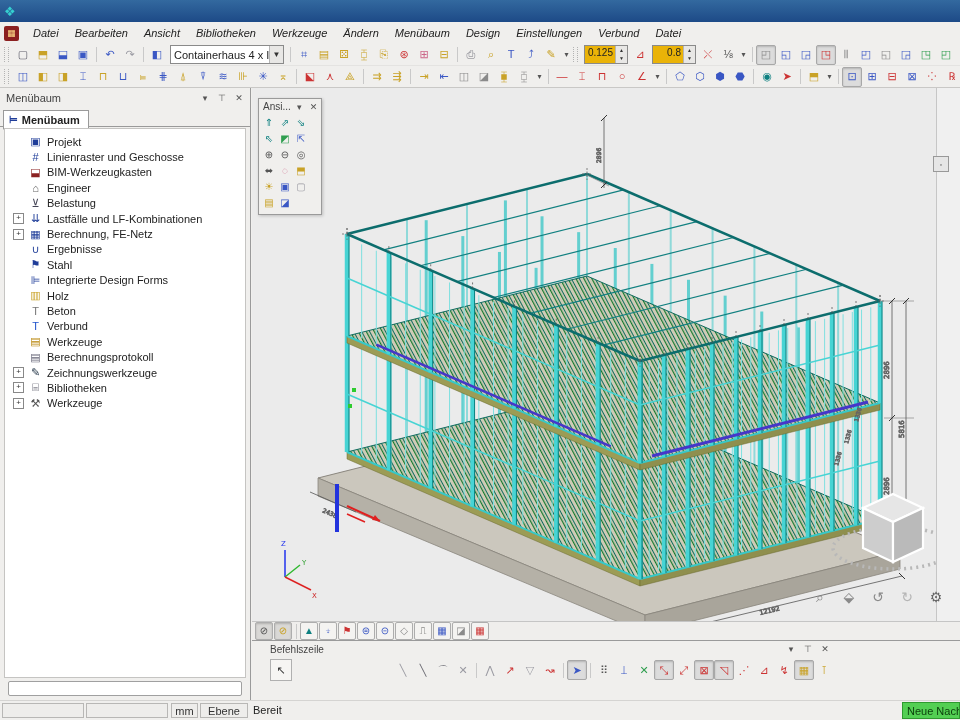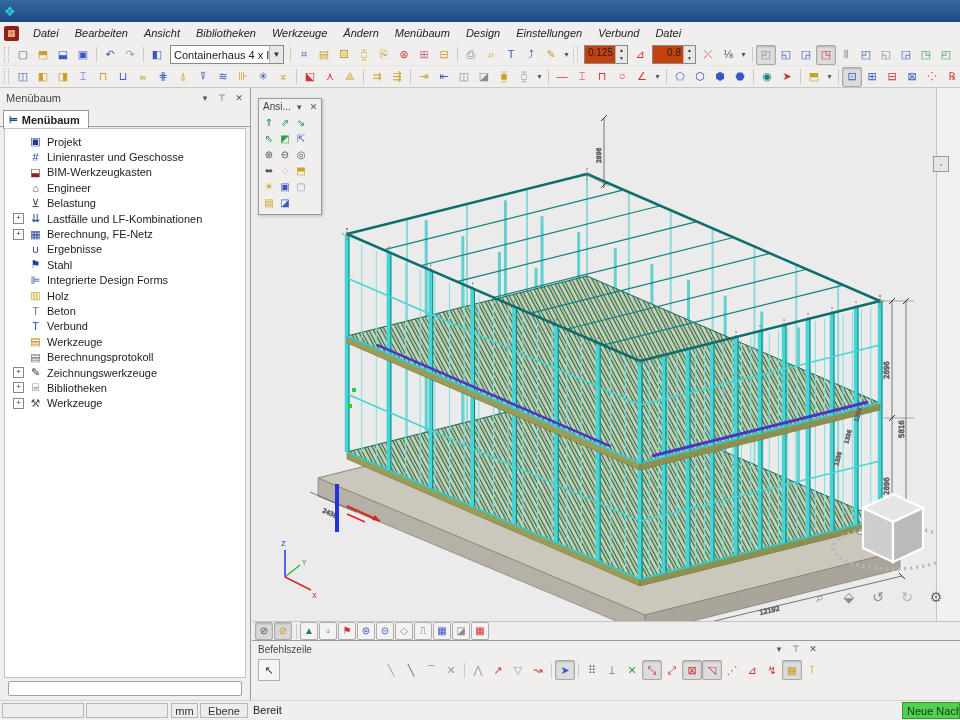--- a/index.html
+++ b/index.html
@@ -25,21 +25,21 @@
     font-size:11px;line-height:1;border:1px solid transparent;border-radius:2px;cursor:default;flex:none;}
   .ti.pressed{background:#dcdcdc;border:1px solid #a8a8a8;box-shadow:inset 0 1px 2px rgba(0,0,0,.18);}
   .ti.caret{width:9px;font-size:8px;color:#444;}
   .tsep{width:1px;height:15px;background:#c9c9c9;margin:0 3px;flex:none;}
   .tgrip{width:3px;height:15px;border-left:1px dotted #b3b3b3;border-right:1px dotted #b3b3b3;margin:0 4px 0 1px;flex:none;}
   .combo{display:flex;width:112px;height:17px;border:1px solid #8a8a8a;background:#fff;
     font-size:11px;align-items:center;margin:0 3px;flex:none;}
   .combo .cval{flex:1;padding:0 3px;overflow:hidden;white-space:nowrap;}
   .combo .carr{width:13px;height:100%;background:#e8e7e5;border-left:1px solid #b5b5b5;
     font-size:8px;display:flex;align-items:center;justify-content:center;color:#333;}
-  .spin{display:flex;width:42px;height:17px;border:1px solid #8a8a8a;background:#c2410c;font-size:10px;margin:16px 2px;flex:none;}
+  .spin{display:flex;width:42px;height:17px;border:1px solid #8a8a8a;background:#eab308;font-size:10px;margin:16px 2px;flex:none;}
   .spin .sval{flex:1;text-align:right;padding:1px 2px 0 0;}
   .spin .sbtns{width:11px;display:flex;flex-direction:column;border-left:1px solid #b5b5b5;background:#e8e7e5;}
   .spin .sbtns span{flex:1;font-size:5px;line-height:1;display:flex;align-items:center;justify-content:center;color:#333;}
   
   #sidebar{position:absolute;left:0;top:88px;width:251px;height:612px;background:#f0efed;
     border-right:1px solid #9a9a9a;box-sizing:border-box;}
   .dockhead{height:20px;display:flex;align-items:center;font-size:11px;color:#444;padding:0 4px 0 6px;}
   .dockhead .sp{flex:1;}
   .dockbtn{width:14px;height:14px;display:flex;align-items:center;justify-content:center;
     font-size:9px;color:#555;margin-left:3px;}
@@ -72,21 +72,21 @@
   
   #navicons{position:absolute;right:14px;bottom:14px;display:flex;gap:9px;}
   #navicons .ti{font-size:14px;color:#8a8a8a;width:18px;height:18px;}
   
   #vtb{position:absolute;left:252px;top:621px;width:708px;height:20px;background:#efeeec;
     border-top:1px solid #c5c5c5;border-bottom:1px solid #9a9a9a;display:flex;align-items:center;
     padding-left:3px;box-sizing:border-box;}
   #vtb .ti{border:1px solid #adadad;background:#f4f3f1;width:16px;height:16px;margin-right:1px;font-size:10px;}
   #vtb .ti.pressed{background:#d9d8d6;}
   
-  #cmdpanel{position:absolute;left:252px;top:641px;width:572px;height:59px;background:#f0efed;}
+  #cmdpanel{position:absolute;left:264px;top:641px;width:572px;height:59px;background:#f0efed;}
   #cmdhead{height:16px;display:flex;align-items:center;font-size:10px;color:#444;padding:0 4px 0 6px;}
   #cmdhead .sp{flex:1;}
   #cmdtools{height:26px;display:flex;align-items:center;padding:0 2px;}
   #cursorbox{width:20px;height:20px;border:1px solid #b0b0b0;background:#f6f5f3;display:flex;
     align-items:center;justify-content:center;font-size:11px;color:#333;margin-left:4px;}
   #cmdtools .sp{flex:1;}
   #cmdinput{margin:0 4px;height:13px;background:#fff;border:1px solid #555;font-size:11px;
     padding:0 3px;display:flex;align-items:center;}
   
   #statusbar{position:absolute;left:0;top:700px;width:960px;height:20px;background:#f0efed;

